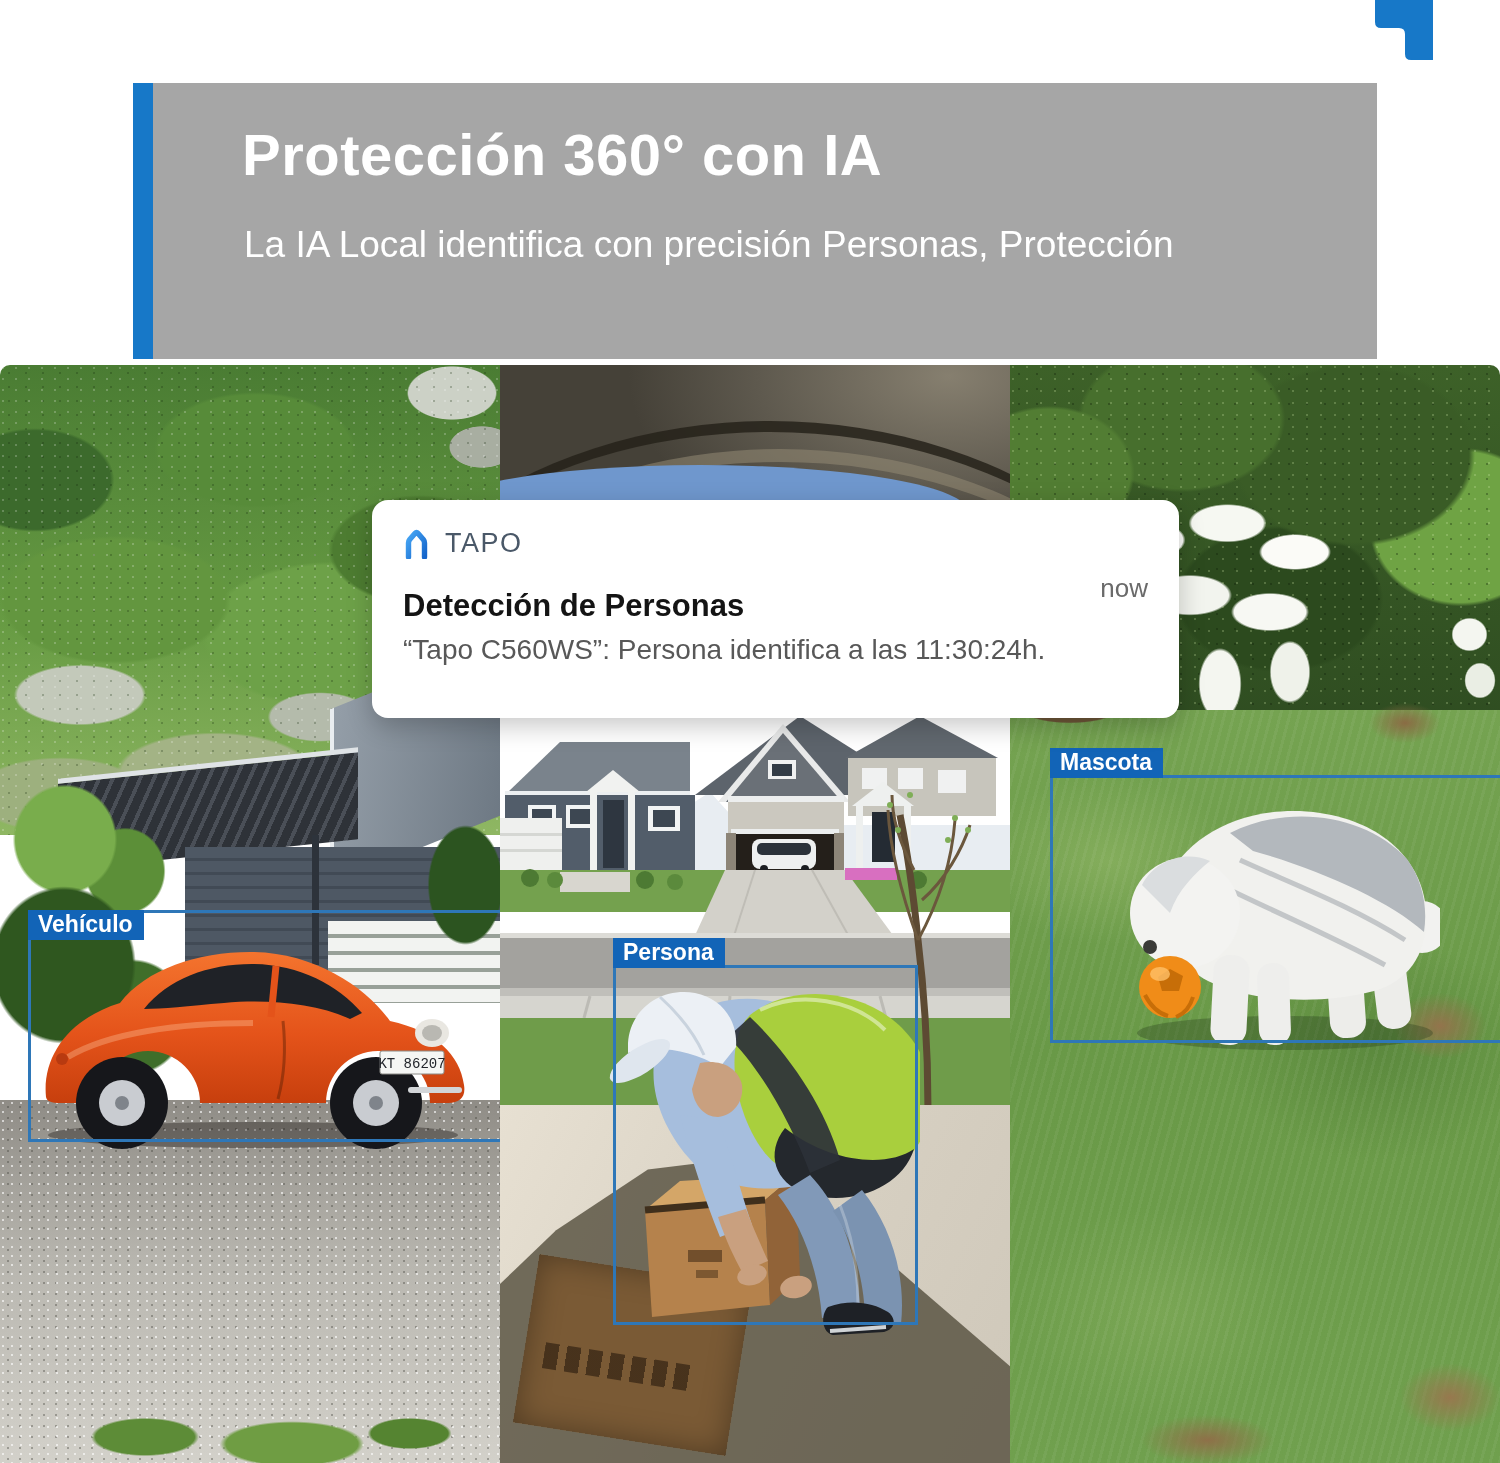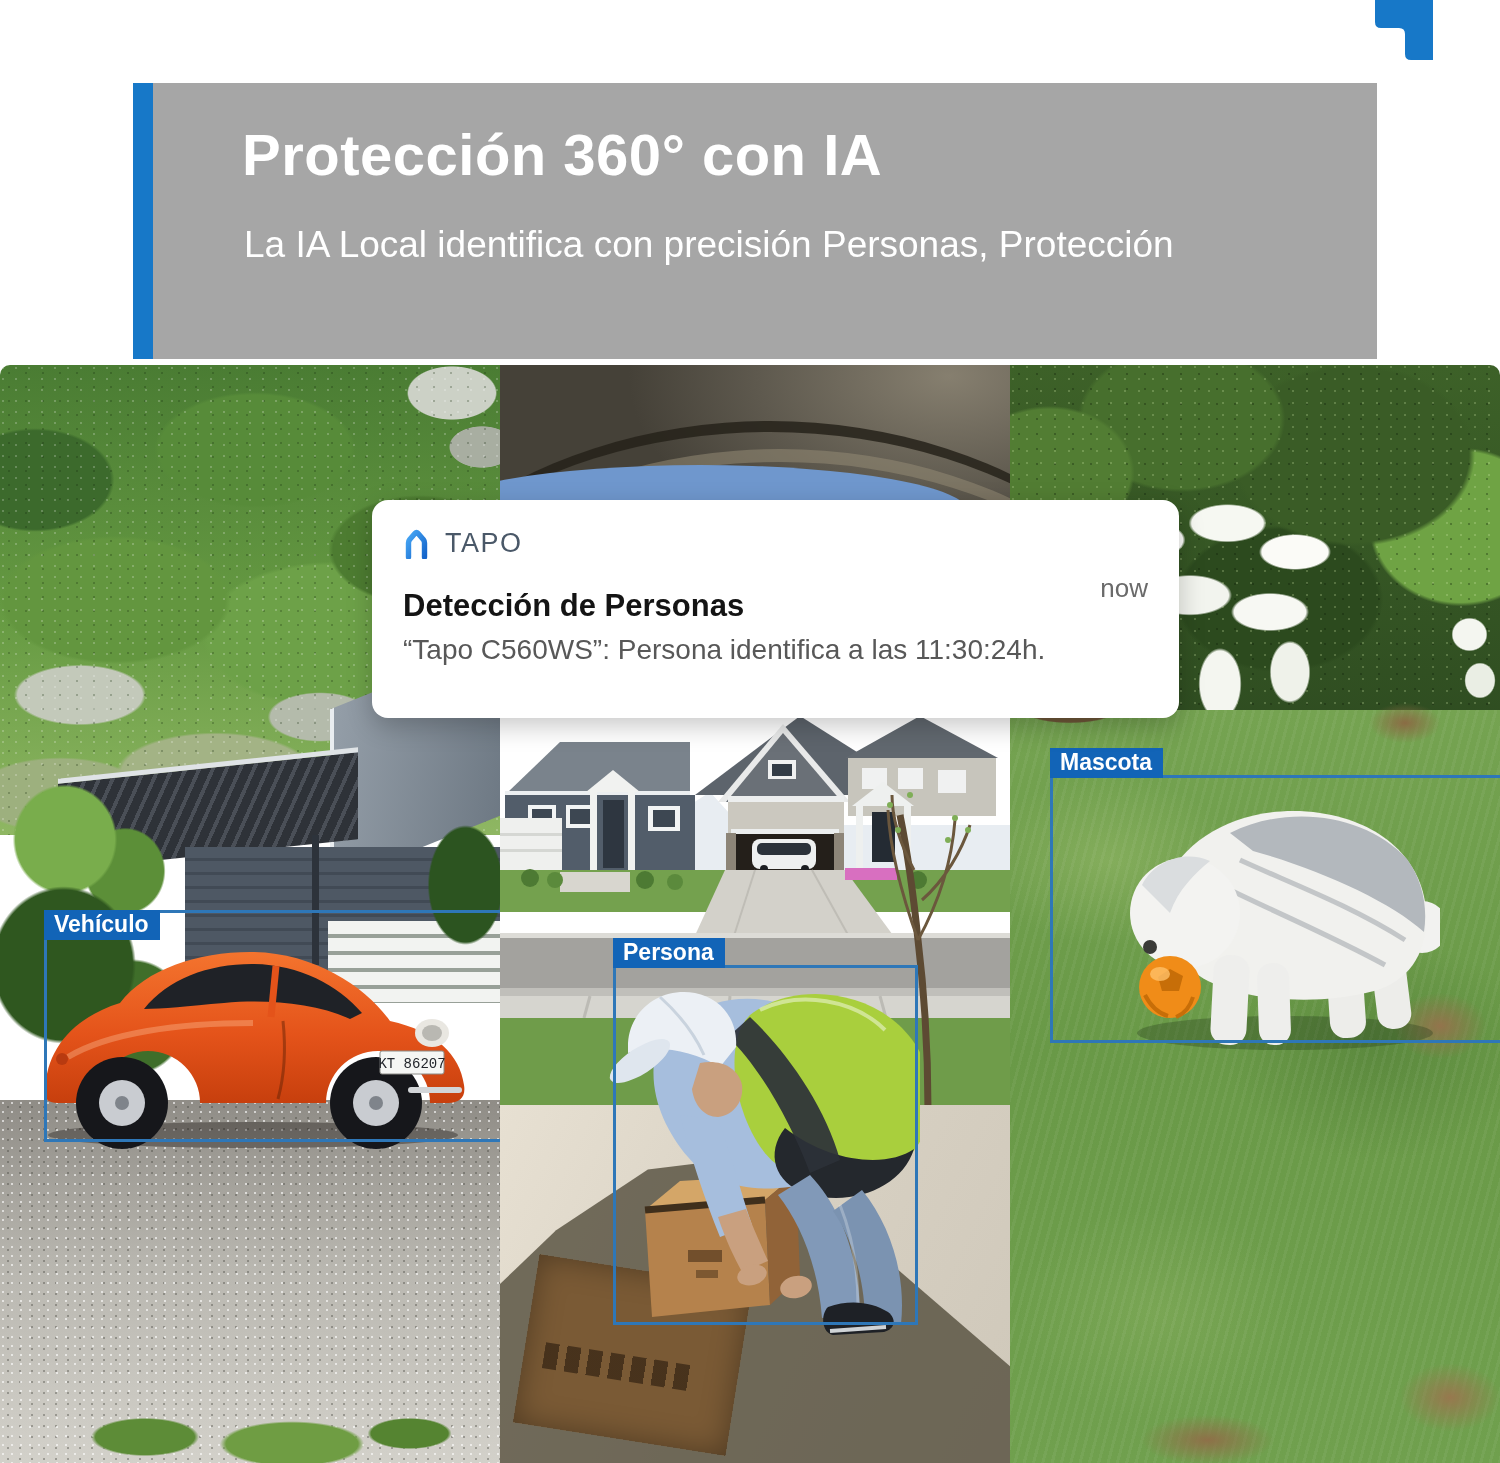--- a/index.html
+++ b/index.html
@@ -145,21 +145,21 @@
   .rp-patch.p4{left:370px;top:985px;width:140px;height:95px;
     background:radial-gradient(closest-side,#97784e,rgba(151,120,78,0) 72%);}
   .rp-dog{position:absolute;left:80px;top:400px;width:350px;height:300px;}
 
   
   .det-box{position:absolute;border:3px solid #2e77b8;}
   .det-label{position:absolute;left:-3px;background:#1264b7;color:#fff;
     font-size:23px;font-weight:700;line-height:29px;padding:0 11px 1px 10px;white-space:nowrap;}
   .det-label.inside{top:-3px;}
   .det-label.above{bottom:100%;}
-  #box-vehicle{left:44px;top:545px;width:489px;height:232px;padding-left:11px;}
+  #box-vehicle{left:28px;top:545px;width:489px;height:232px;padding-left:11px;}
   #box-person{left:113px;top:600px;width:305px;height:360px;}
   #box-pet{left:40px;top:410px;width:498px;height:268px;}
 
   
   .notif{position:absolute;left:372px;top:500px;width:807px;height:218px;background:#fff;
     border-radius:16px;box-shadow:0 8px 26px rgba(0,0,0,.22);}
   .notif-row{position:absolute;left:31px;top:26px;right:31px;height:36px;}
   .notif-appicon{position:absolute;left:0;top:3px;width:27px;height:30px;}
   .notif-appname{position:absolute;left:42px;top:2px;font-size:27px;color:#4a5868;
     letter-spacing:1.5px;font-weight:400;}

